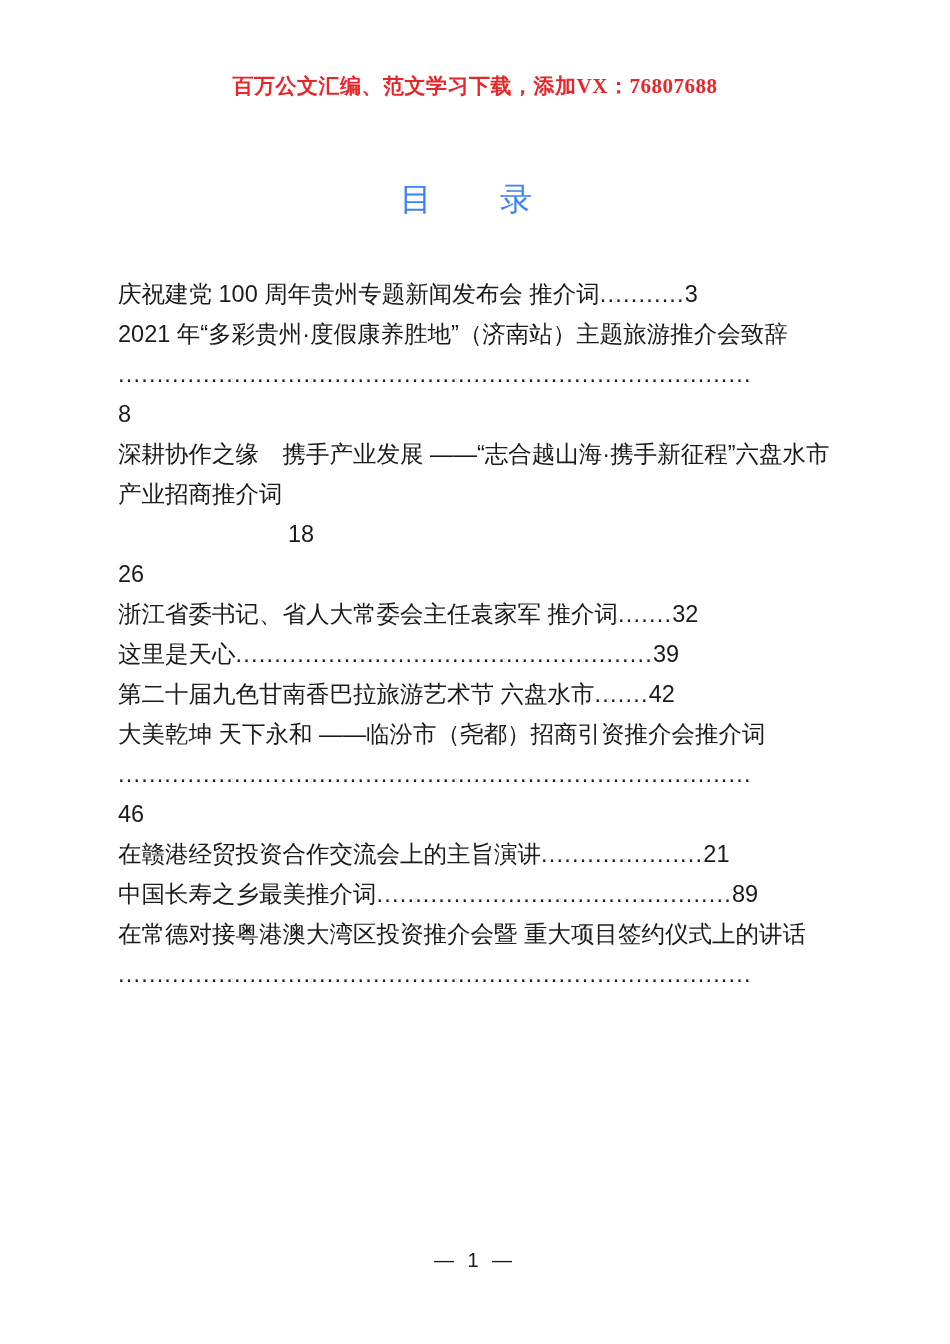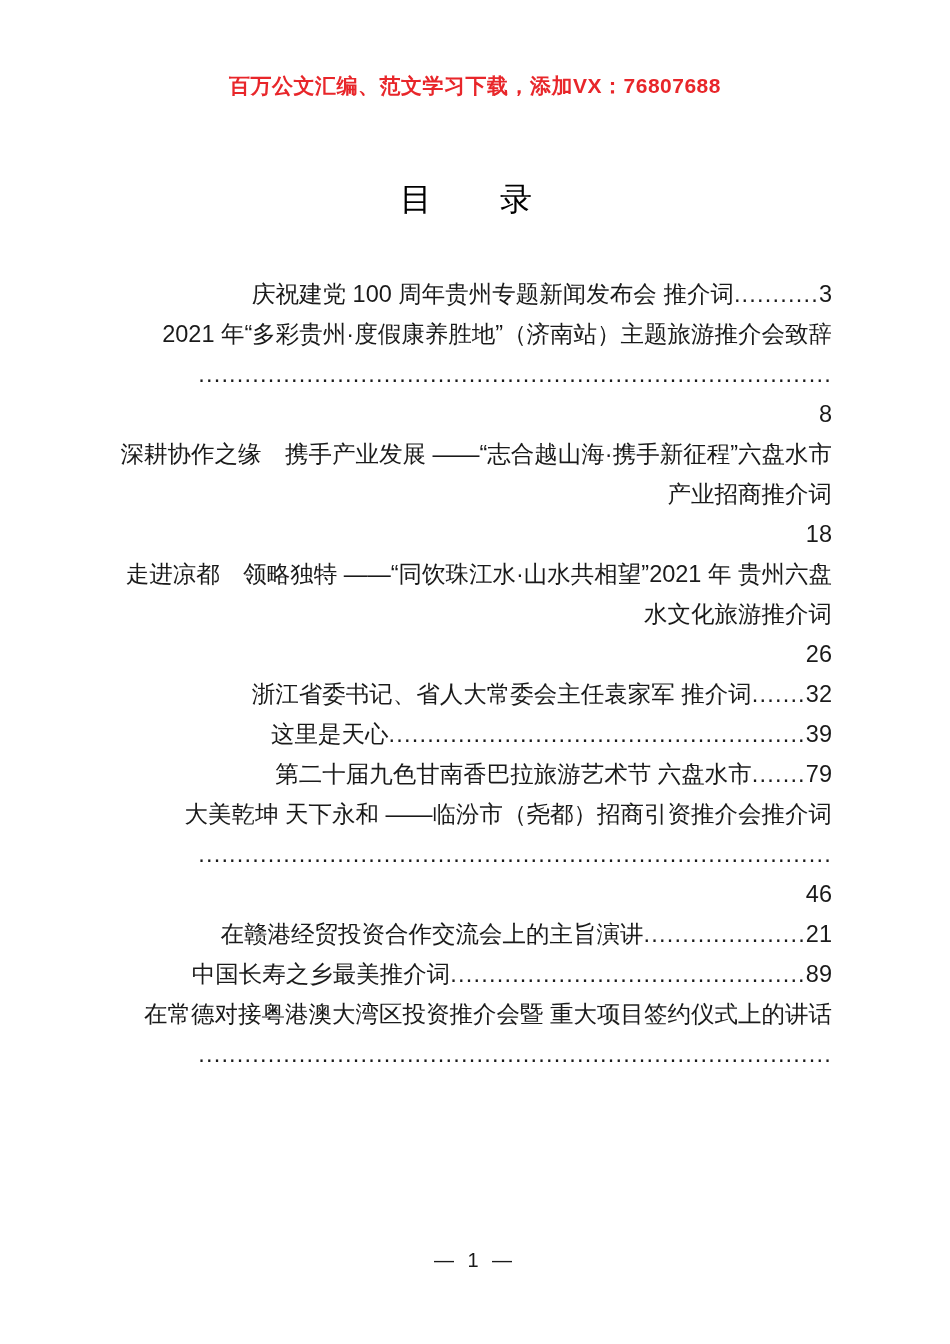--- a/index.html
+++ b/index.html
@@ -23,42 +23,41 @@
     position: relative;
   }
   .watermark {
     text-align: center;
     color: #e8262a;
     font-size: 21px;
     font-weight: bold;
     letter-spacing: 0.5px;
     margin-top: 12px;
     margin-bottom: 0;
-    font-family: Liberation Sans, sans-serif;
+    font-family: Liberation Serif, serif;
   }
   .doc-title {
     text-align: center;
     font-size: 32px;
     font-family: "Liberation Serif", serif;
     letter-spacing: 18px;
     margin-top: 78px;
     margin-bottom: 8px;
-    color: #000000;
+    color: #3b82f6;
   }
   .toc {
     margin-top: 52px;
   }
   .toc-entry {
     font-size: 23.5px;
     line-height: 40px;
     color: #1a1a1a;
     margin: 0 0 0 0;
     word-break: break-all;
     font-family: "Liberation Sans", sans-serif;
-    text-align: right;
   }
   .toc-entry .leader {
     letter-spacing: 1.2px;
   }
   .toc-entry .pg {
     font-family: "Liberation Sans", sans-serif;
   }
   .toc-entry .tail {
     display: block;
   }
@@ -80,24 +79,24 @@
 <div class="page">
 
   <div class="watermark">百万公文汇编、范文学习下载，添加VX：76807688</div>
 
   <div class="doc-title">目　录</div>
 
   <div class="toc" id="toc-root">
       <div class="toc-entry"><span>庆祝建党 100 周年贵州专题新闻发布会 推介词</span><span class="leader">...........</span><span class="pg">3</span></div>
       <div class="toc-entry"><span>2021 年“多彩贵州·度假康养胜地”（济南站）主题旅游推介会致辞</span><span class="tail"><span class="leader">..................................................................................</span></span><span class="tail pg">8</span></div>
       <div class="toc-entry"><span>深耕协作之缘　携手产业发展 ——“志合越山海·携手新征程”六盘水市 产业招商推介词</span><span class="tail pg" style="margin-left: 170px;">18</span></div>
-      <div class="toc-entry"><span>走进凉都　领略独特 ——“同饮珠江水·山水共相望”2021 年 贵州六盘水文化旅游推介词</span><span class="tail pg" style="">26</span></div>
+      <div class="toc-entry"><span class="tail pg" style="">26</span></div>
       <div class="toc-entry"><span>浙江省委书记、省人大常委会主任袁家军 推介词</span><span class="leader">.......</span><span class="pg">32</span></div>
       <div class="toc-entry"><span>这里是天心</span><span class="leader">......................................................</span><span class="pg">39</span></div>
-      <div class="toc-entry"><span>第二十届九色甘南香巴拉旅游艺术节 六盘水市</span><span class="leader">.......</span><span class="pg">79</span></div>
+      <div class="toc-entry"><span>第二十届九色甘南香巴拉旅游艺术节 六盘水市</span><span class="leader">.......</span><span class="pg">42</span></div>
       <div class="toc-entry"><span>大美乾坤 天下永和 ——临汾市（尧都）招商引资推介会推介词</span><span class="tail"><span class="leader">..................................................................................</span></span><span class="tail pg">46</span></div>
       <div class="toc-entry"><span>在赣港经贸投资合作交流会上的主旨演讲</span><span class="leader">.....................</span><span class="pg">21</span></div>
       <div class="toc-entry"><span>中国长寿之乡最美推介词</span><span class="leader">..............................................</span><span class="pg">89</span></div>
       <div class="toc-entry"><span>在常德对接粤港澳大湾区投资推介会暨 重大项目签约仪式上的讲话</span><span class="tail"><span class="leader">..................................................................................</span></span></div>
     </div>
 
   <div class="footer">— 1 —</div>
 
 </div>
 

